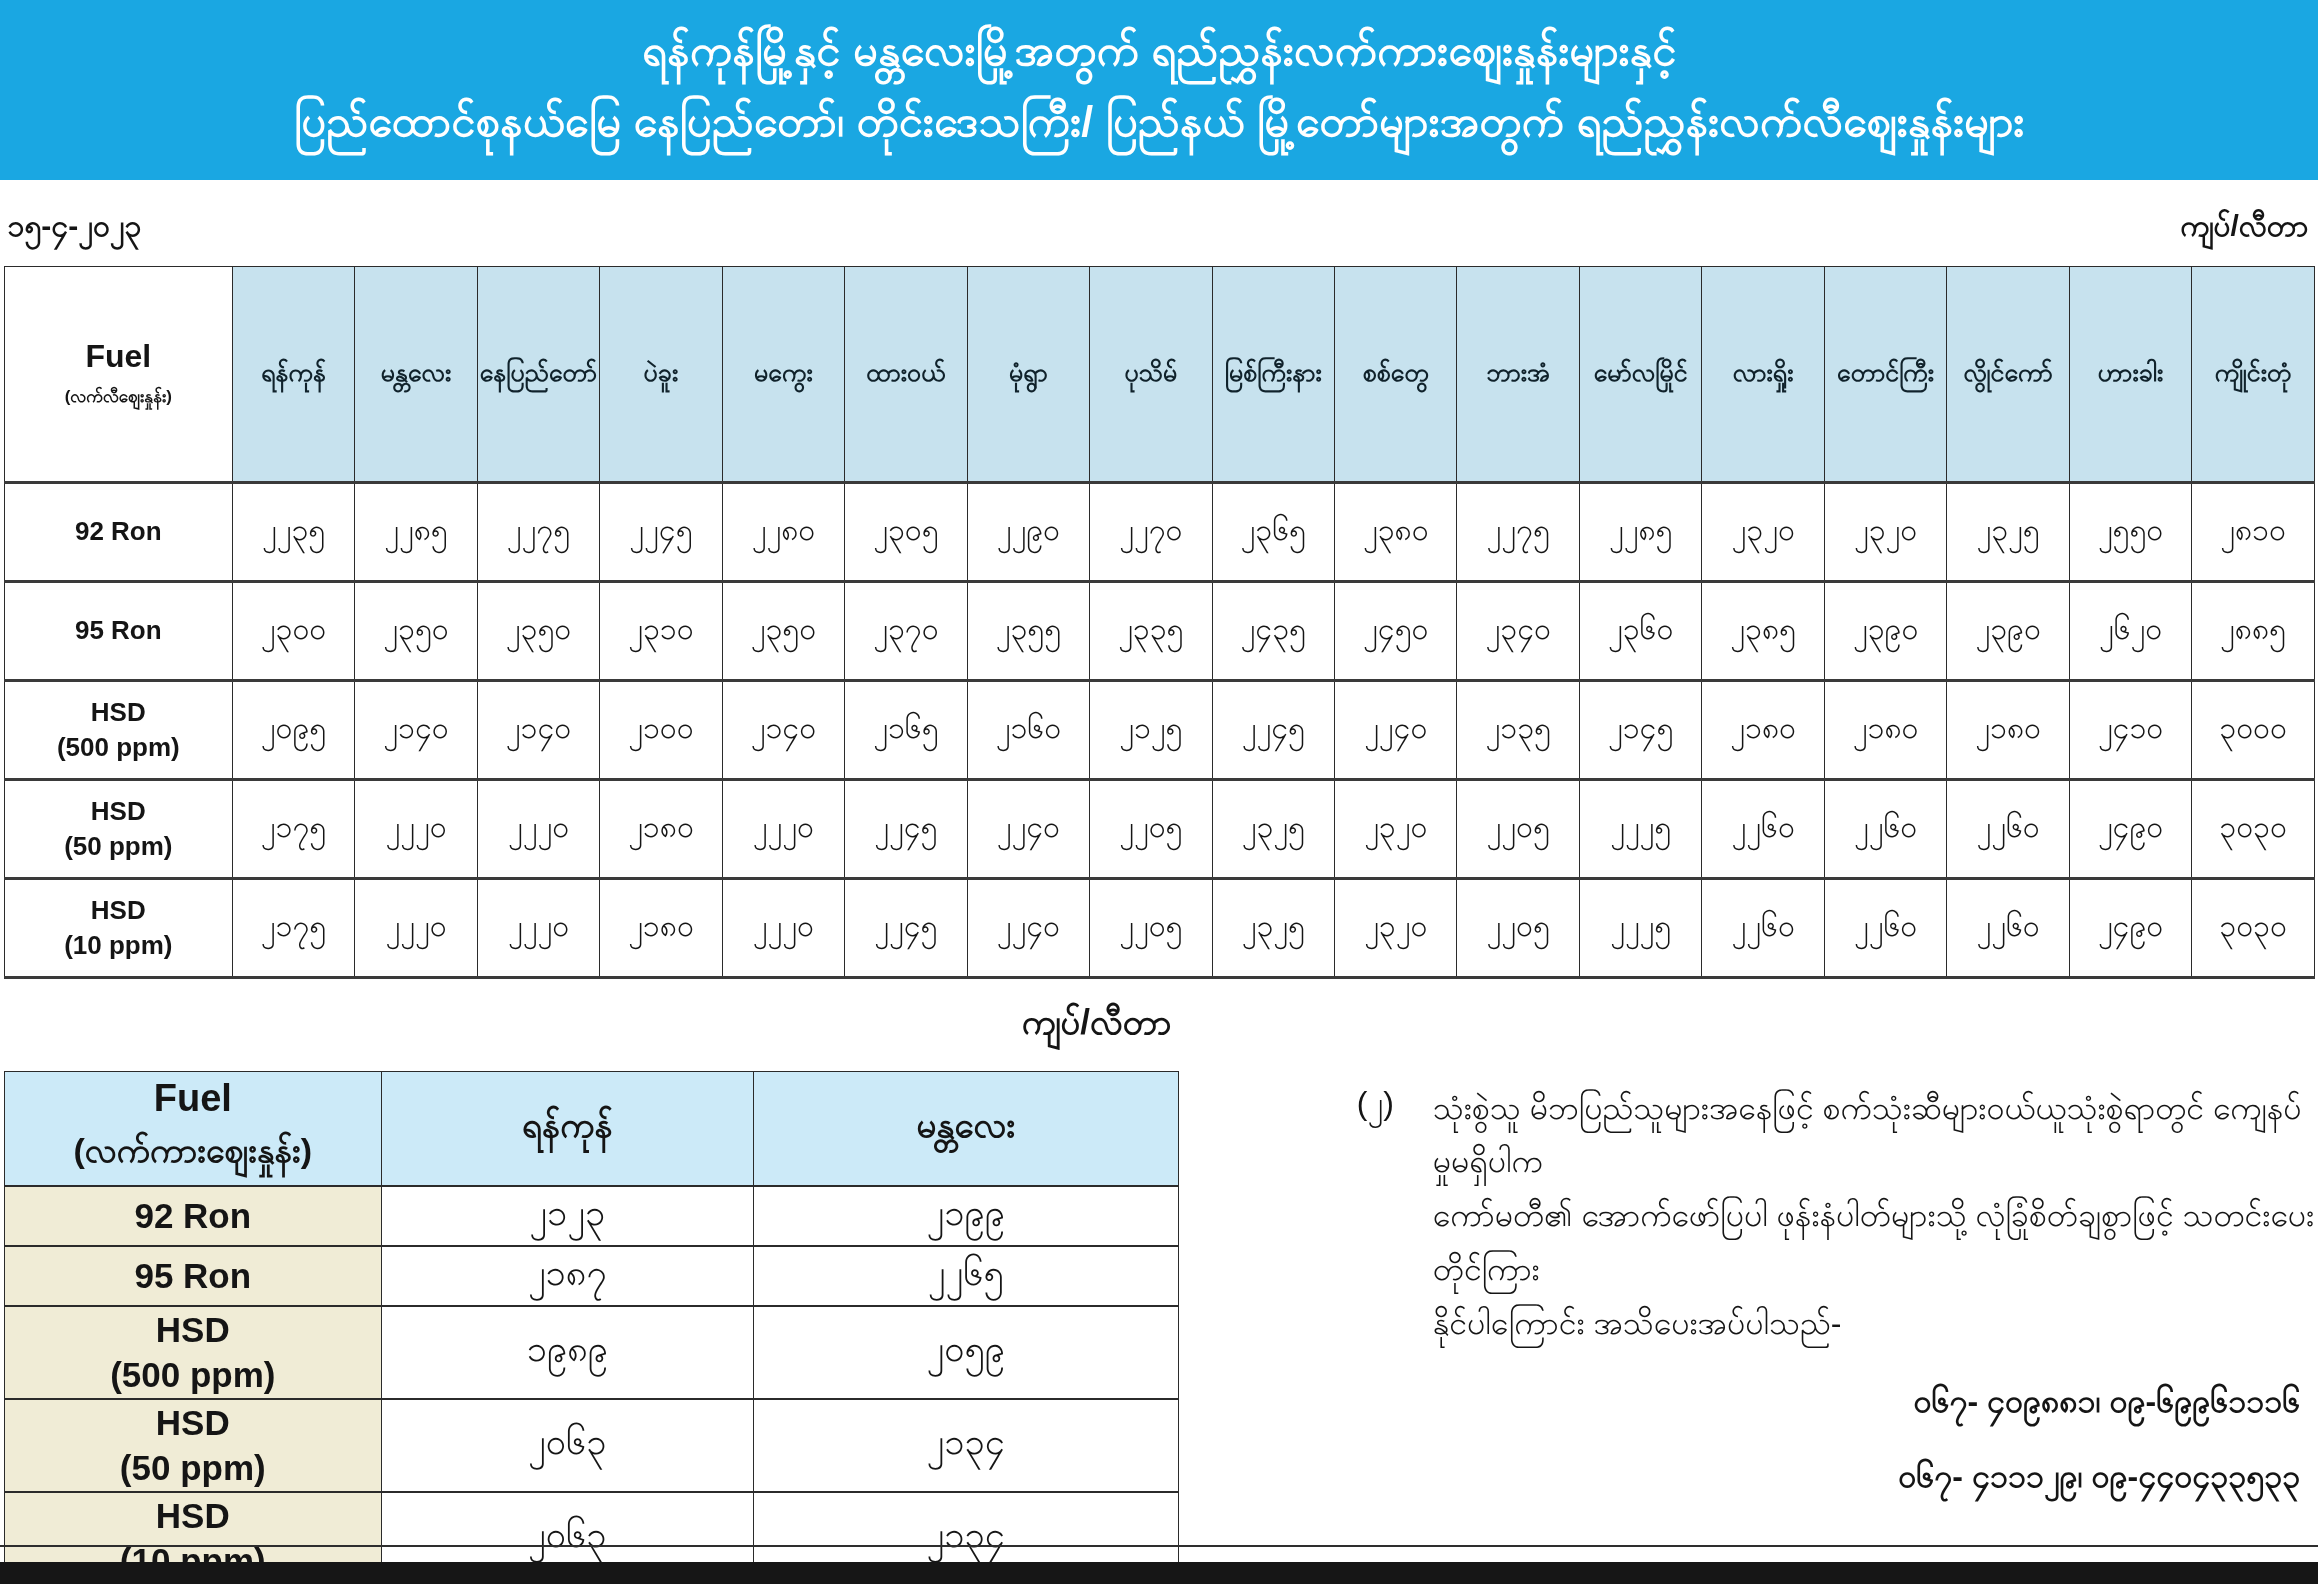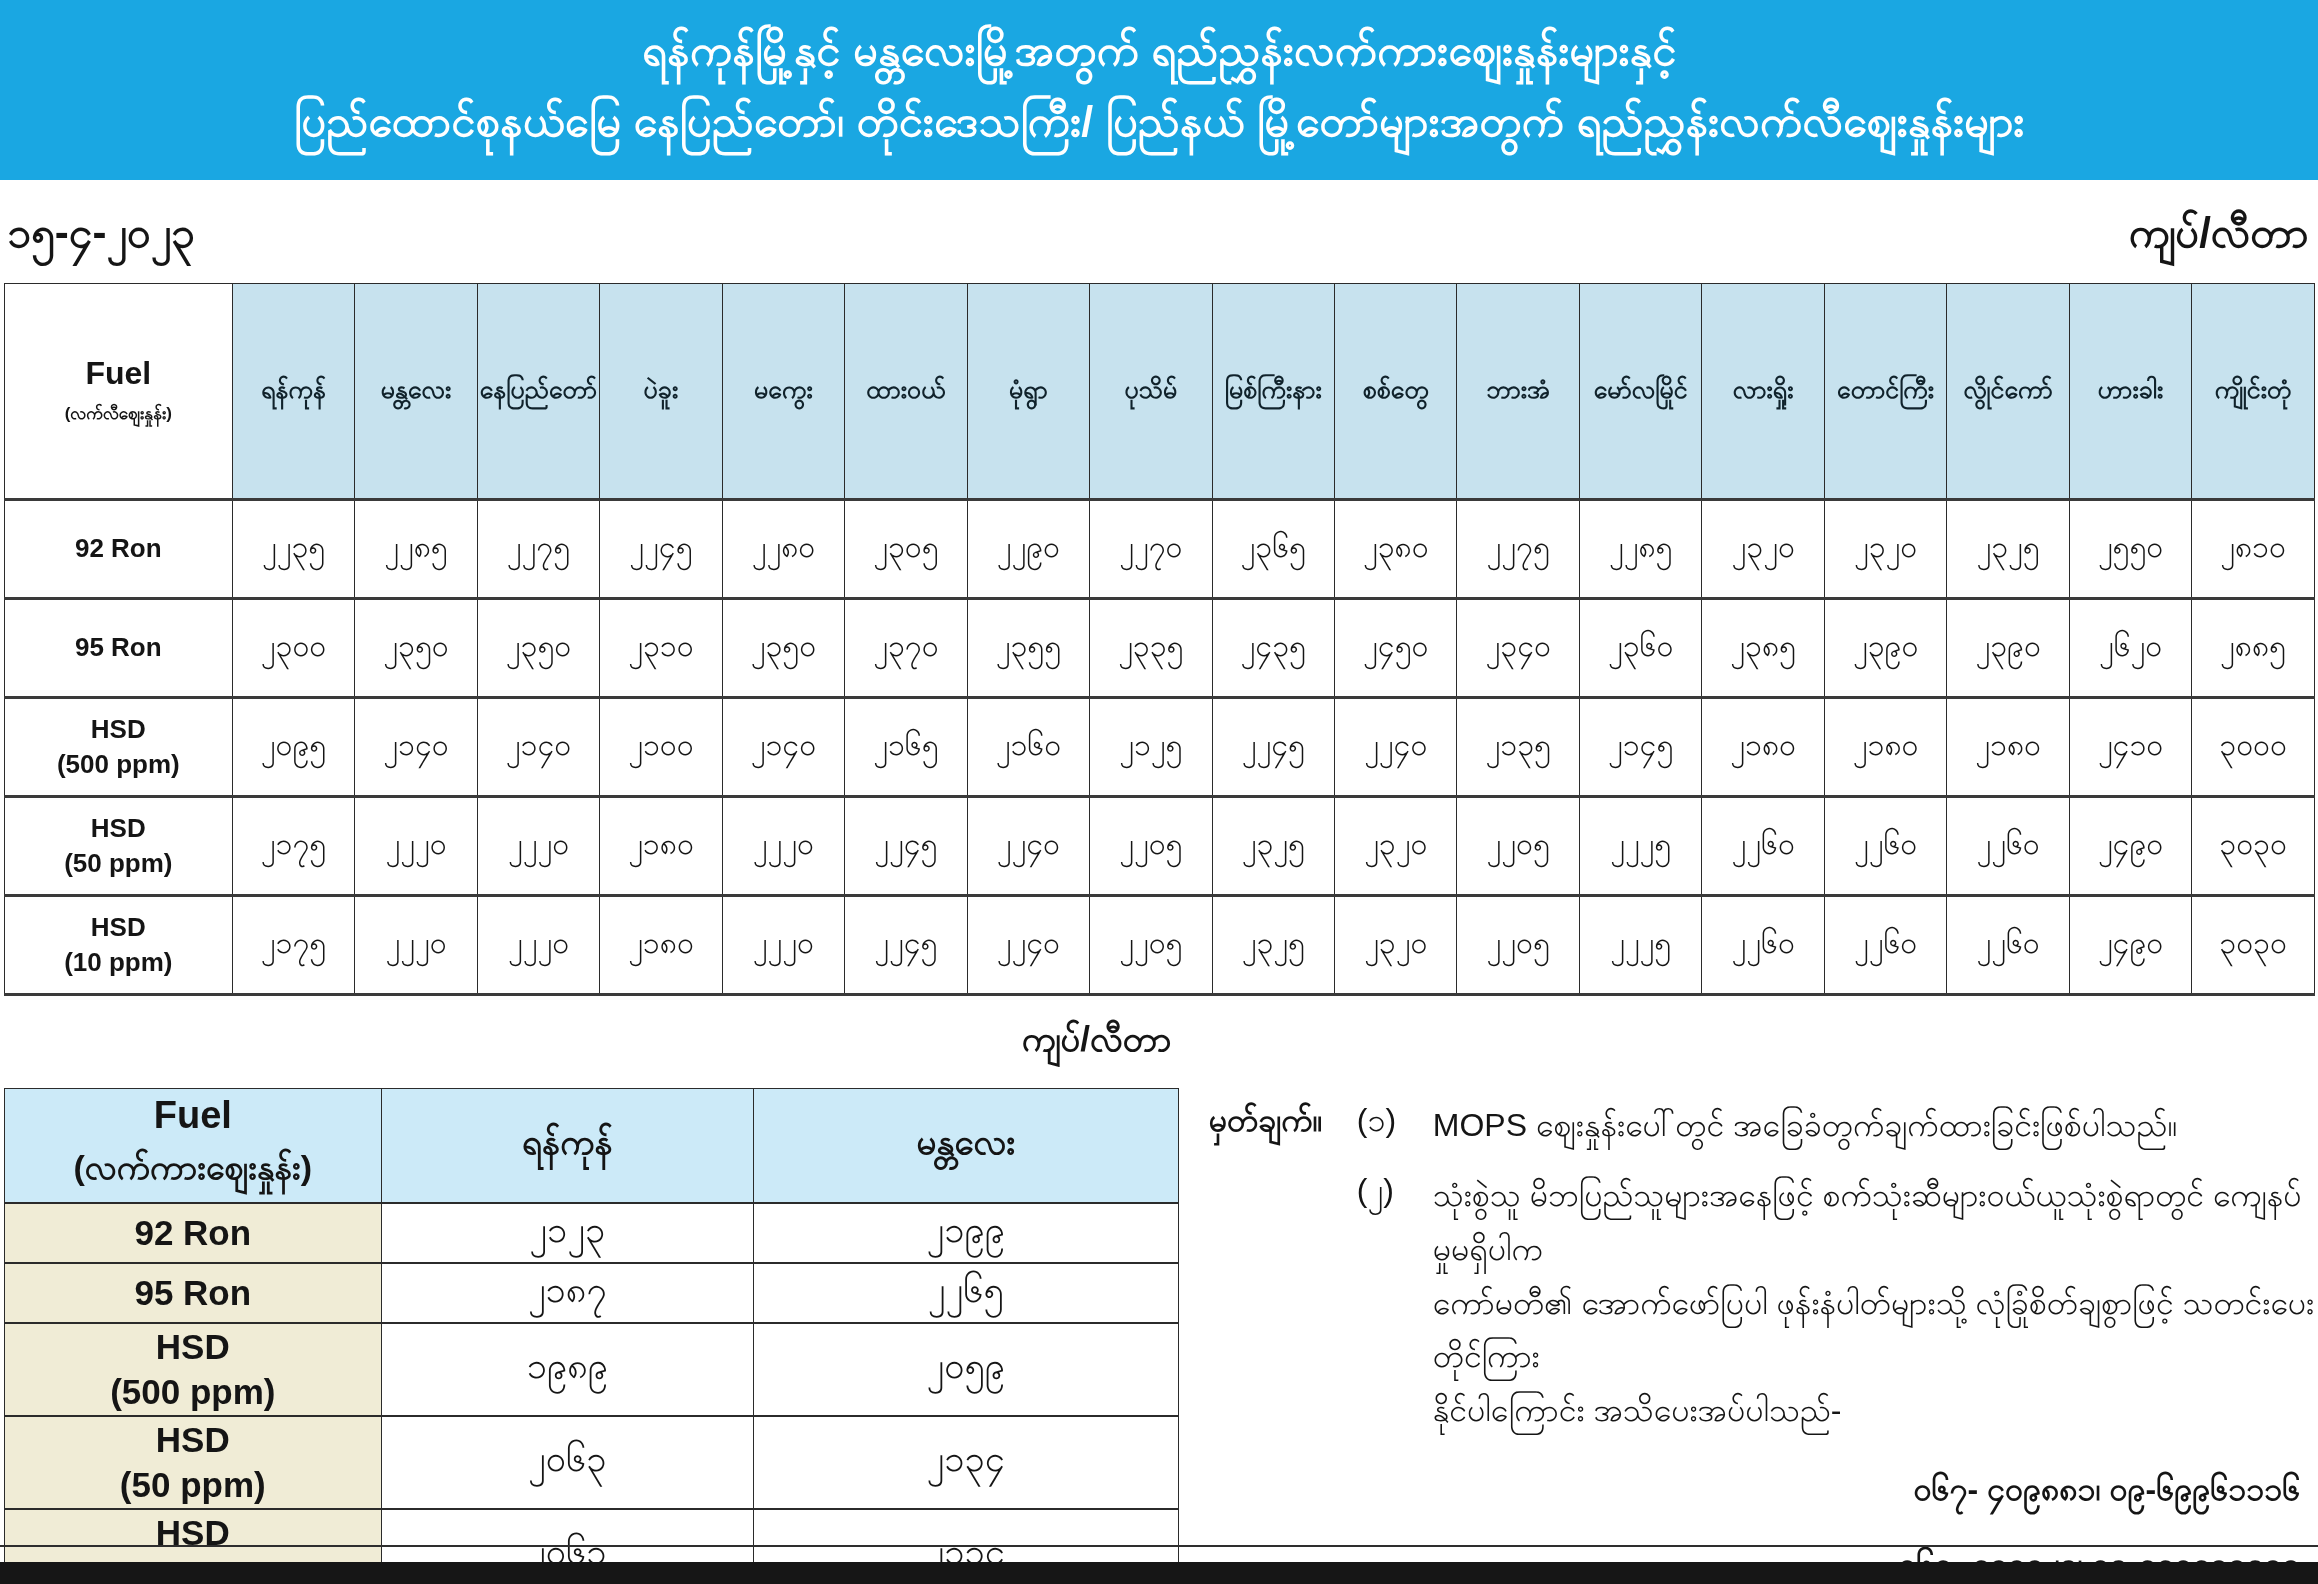--- a/index.html
+++ b/index.html
@@ -23,21 +23,21 @@
     text-align:center;
     font-weight:bold;
   }
   .banner .bline1 { font-size:43px; letter-spacing:0.4px; }
   .banner .bline2 { font-size:43px; letter-spacing:0.4px; }
 
   
   .meta-row {
     display:flex; justify-content:space-between; 
     padding:26px 10.6px 15px 7.6px;
-    font-size:42px; font-weight:600;
+    font-size:30px; font-weight:600;
   }
 
   
   table { border-collapse:collapse; }
   .retail-table {
     width:2311px; margin:0 3.8px;
     table-layout:fixed;
   }
   .retail-table th, .retail-table td {
     border:1.5px solid #2b2b2b;
@@ -313,25 +313,20 @@
             <div>(10 ppm)</div>
           </th>
           <td class="w-val">၂၀၆၃</td>
           <td class="w-val">၂၁၃၄</td>
         </tr>
       </tbody>
   </table>
 
   <div class="notes">
     <div class="note-row">
-      <span class="note-head">မှတ်ချက်။</span>
-      <span class="note-num">(၁)</span>
-      <span class="note-text">MOPS ဈေးနှုန်းပေါ်တွင် အခြေခံတွက်ချက်ထားခြင်းဖြစ်ပါသည်။</span>
-    </div>
-    <div class="note-row">
       <span class="note-head"></span>
       <span class="note-num">(၂)</span>
       <span class="note-text">
         <span>သုံးစွဲသူ မိဘပြည်သူများအနေဖြင့် စက်သုံးဆီများဝယ်ယူသုံးစွဲရာတွင် ကျေနပ်မှုမရှိပါက</span><br>
         <span>ကော်မတီ၏ အောက်ဖော်ပြပါ ဖုန်းနံပါတ်များသို့ လုံခြုံစိတ်ချစွာဖြင့် သတင်းပေးတိုင်ကြား</span><br>
         <span>နိုင်ပါကြောင်း အသိပေးအပ်ပါသည်-</span>
       </span>
     </div>
     <div class="phones">
       <div class="phone-line">၀၆၇- ၄၀၉၈၈၁၊ ၀၉-၆၉၉၆၁၁၁၆</div>

